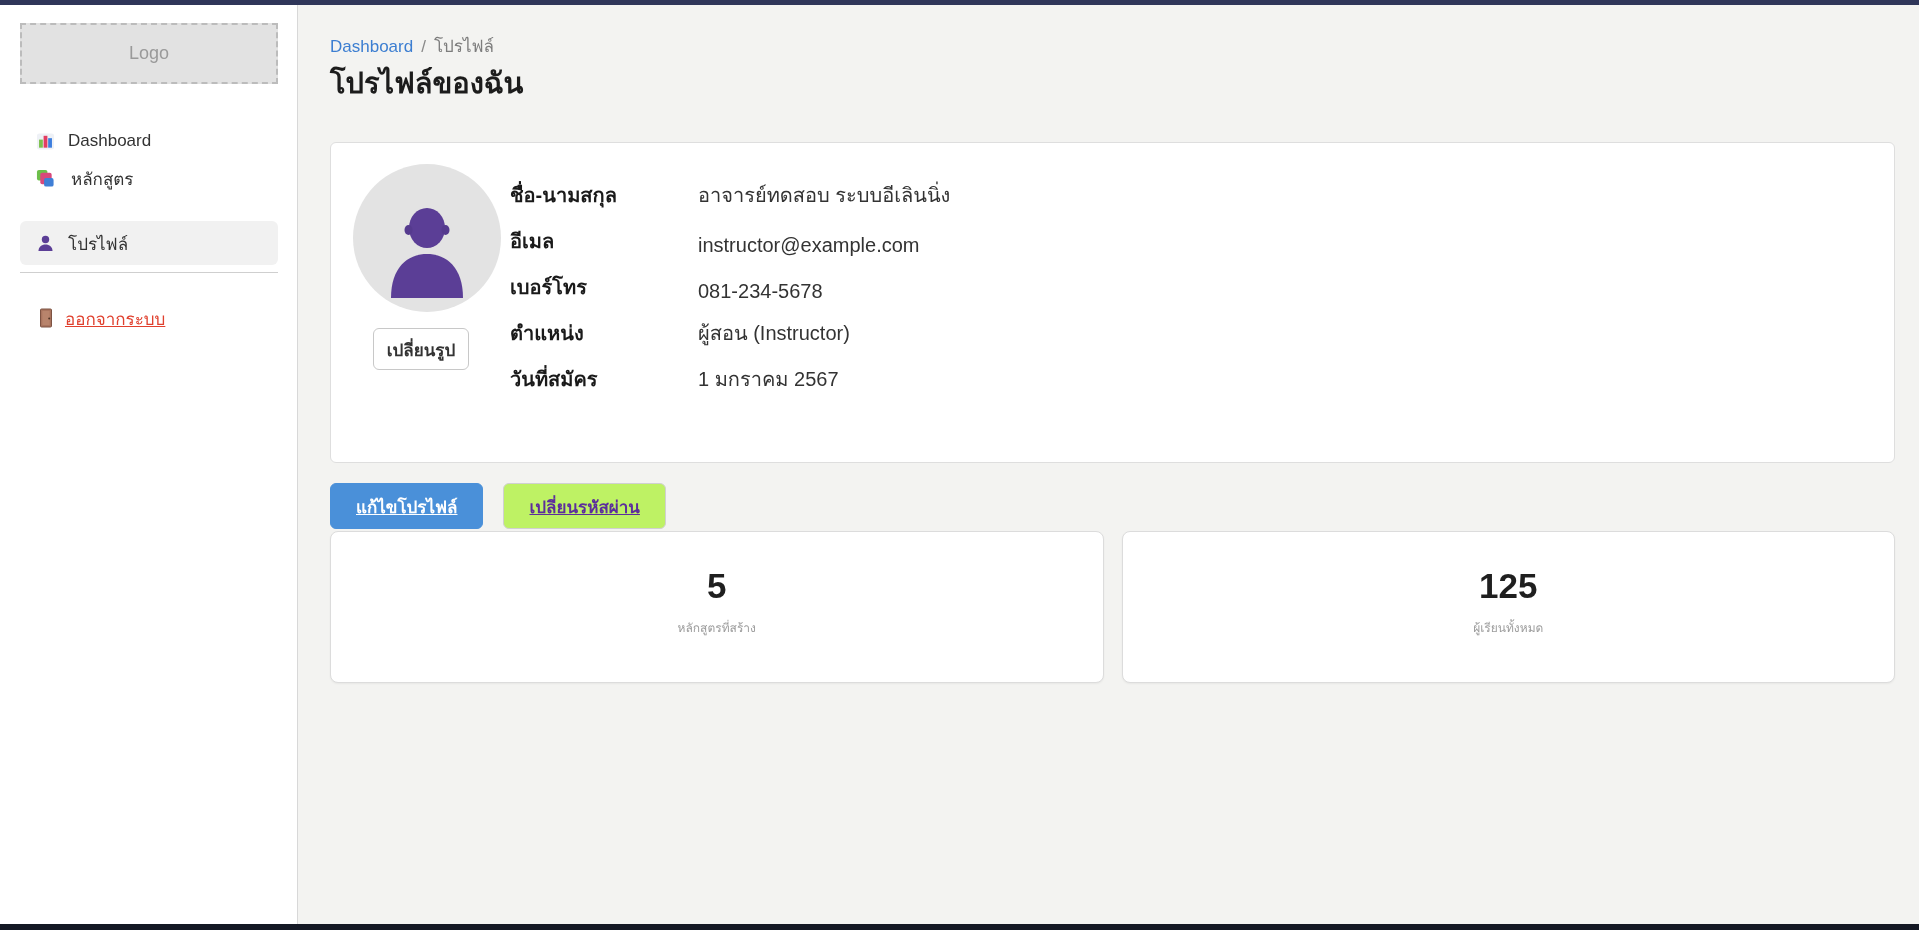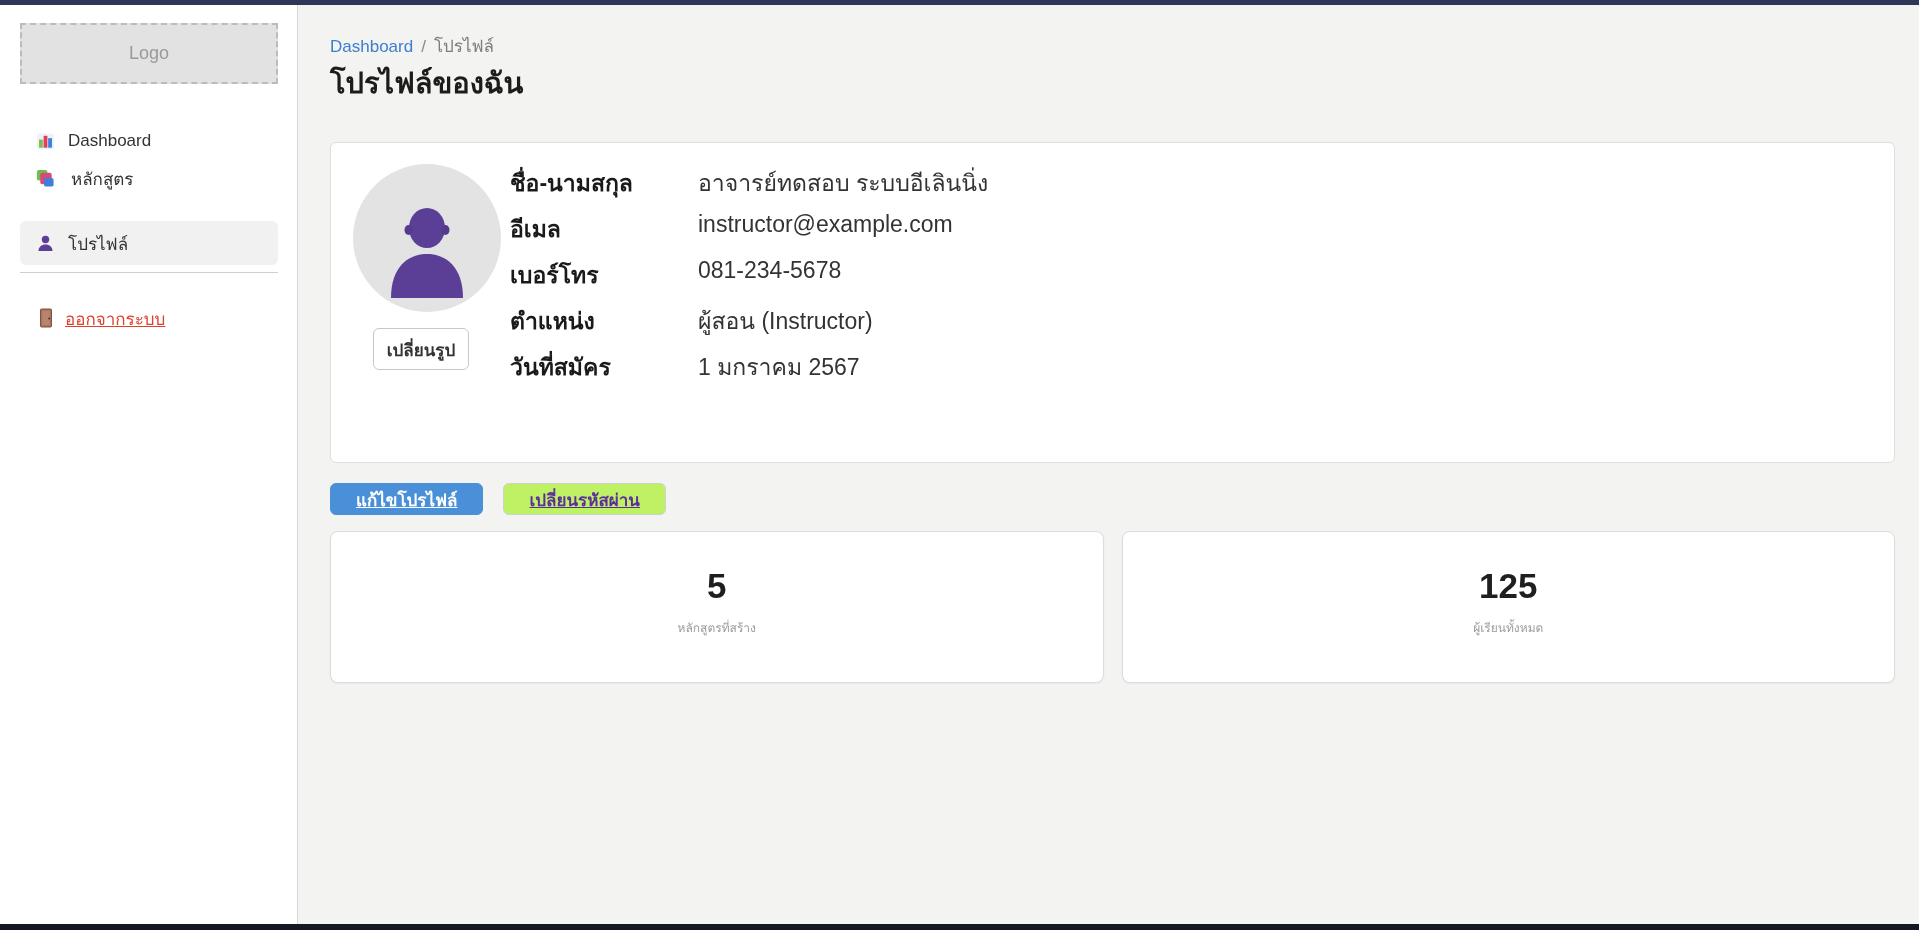--- a/index.html
+++ b/index.html
@@ -55,26 +55,26 @@
   }
   .avatar-circle svg { width:84px; height:92px; margin-bottom:14px; }
   .change-photo-btn {
     position:absolute; left:42px; top:185px; width:96px; height:42px;
     background:#fff; border:1px solid #c8c8c8; border-radius:6px;
     font-size:17px; font-weight:bold; color:#333; cursor:pointer;
     display:flex; align-items:center; justify-content:center;
     font-family:inherit;
   }
   .fields { position:absolute; left:179px; top:22px; display:flex; flex-direction:column; }
-  .field-row { display:flex; height:46px; align-items:flex-start; font-size:23px; }
+  .field-row { display:flex; height:46px; align-items:flex-end; font-size:20px; }
   .field-label { width:188px; font-weight:bold; color:#1a1a1a; }
   .field-value { color:#333; }
 
   .actions { position:absolute; left:330px; top:483px; display:flex; gap:20px; }
-  .btn { height:32px; border-radius:6px; font-size:17px; font-weight:bold;
+  .btn { height:46px; border-radius:6px; font-size:17px; font-weight:bold;
          display:inline-flex; align-items:center; justify-content:center;
          padding:0 25px; text-decoration:underline; cursor:pointer; font-family:inherit; }
   .btn-primary { background:#4a90d9; border:1px solid #4a90d9; color:#ffffff; }
   .btn-secondary { background:#bef264; border:1px solid #d0d0d0; color:#5c2d9c; }
 
   .stats-row { position:absolute; left:330px; top:531px; width:1565px; display:flex; gap:18px; }
   .stat-card {
     background:#fff; border:1px solid #dcdcdc; border-radius:8px;
     height:152px; flex:1; text-align:center;
     box-shadow:0 1px 2px rgba(0,0,0,0.05);

